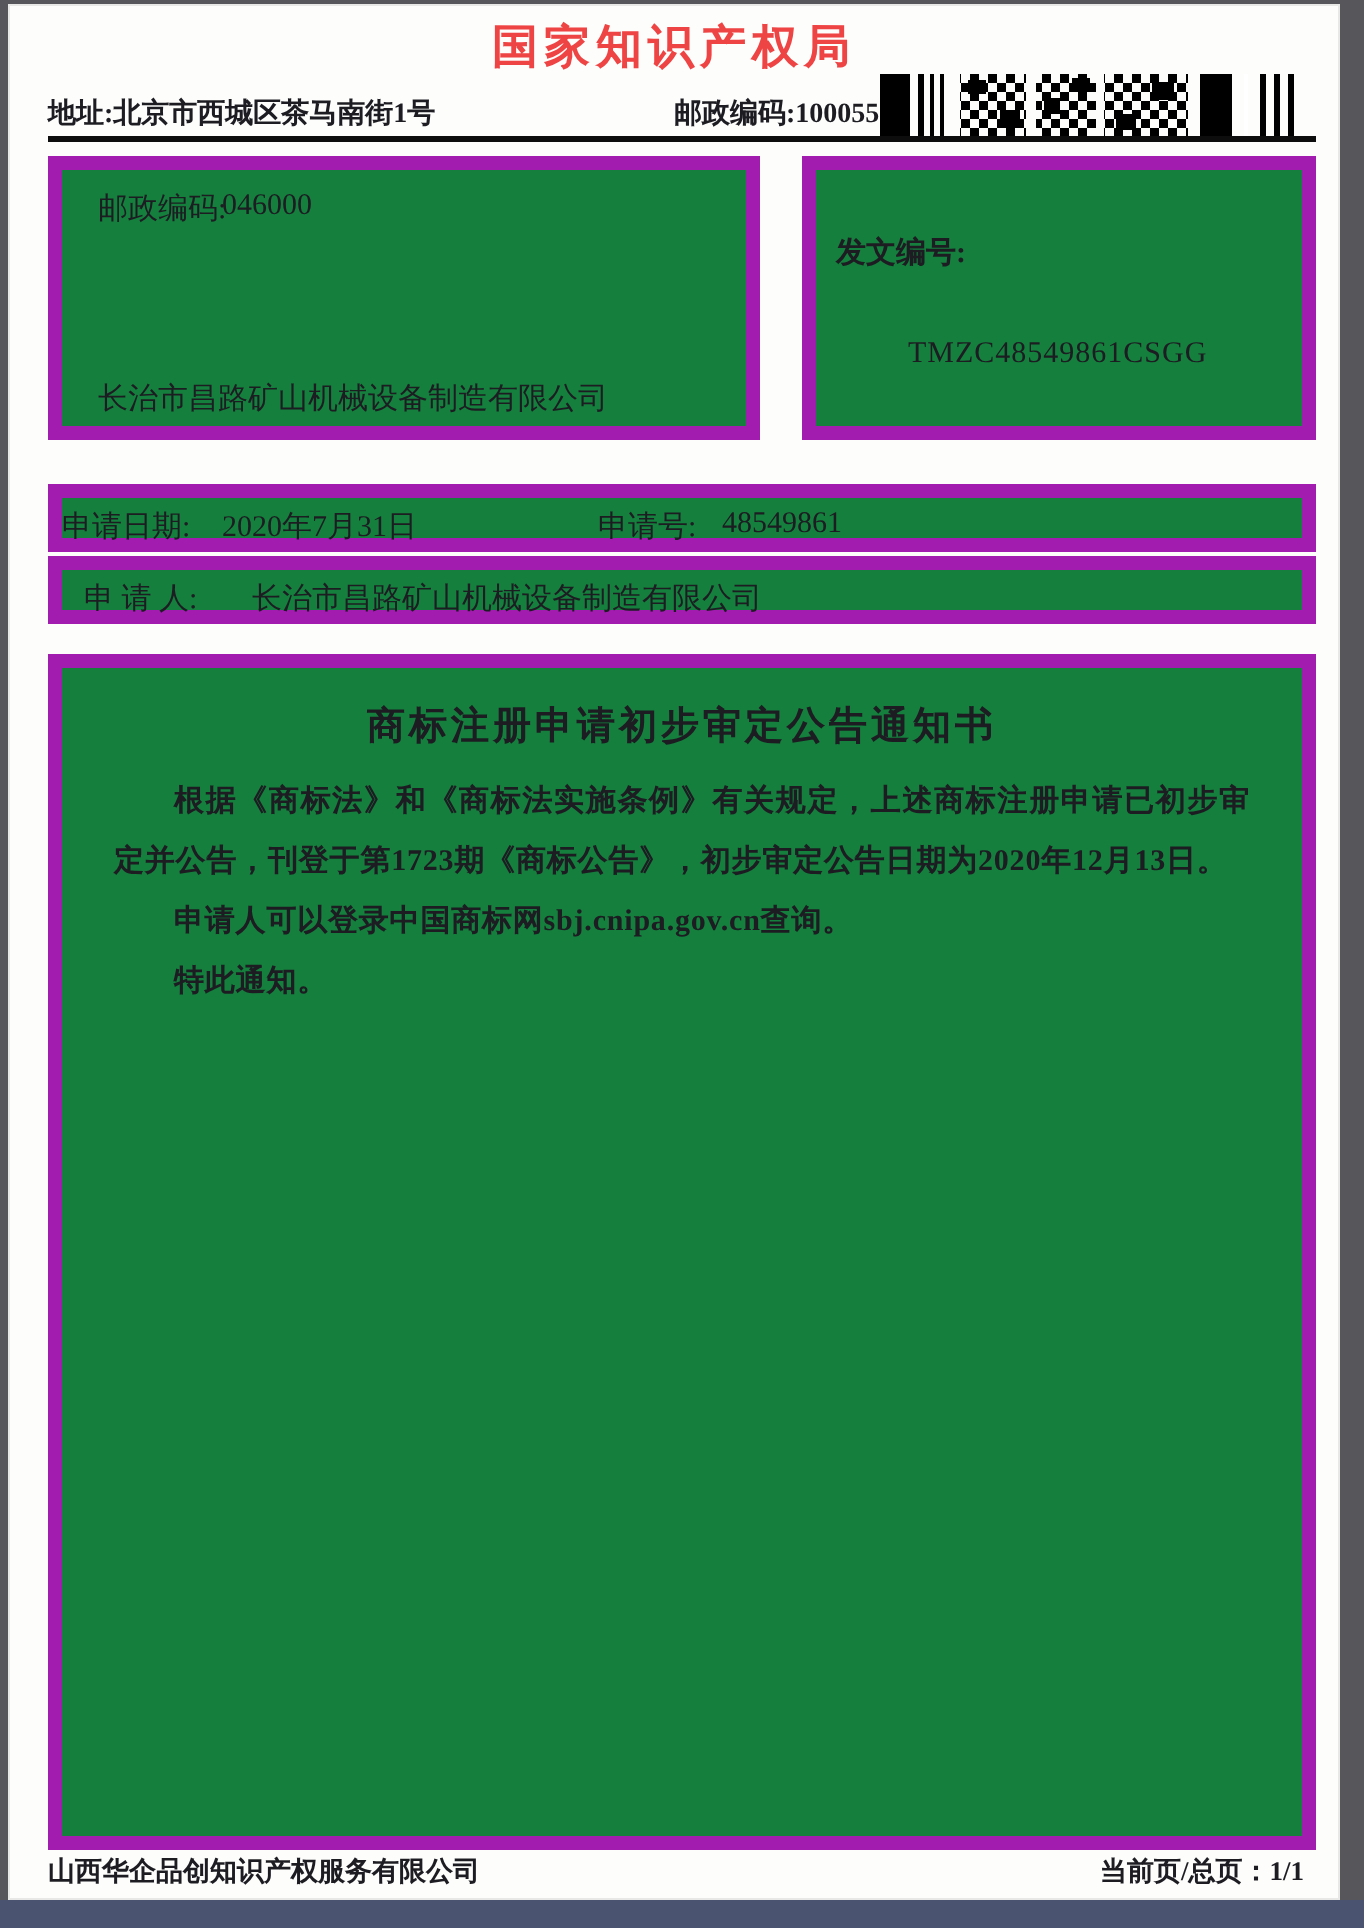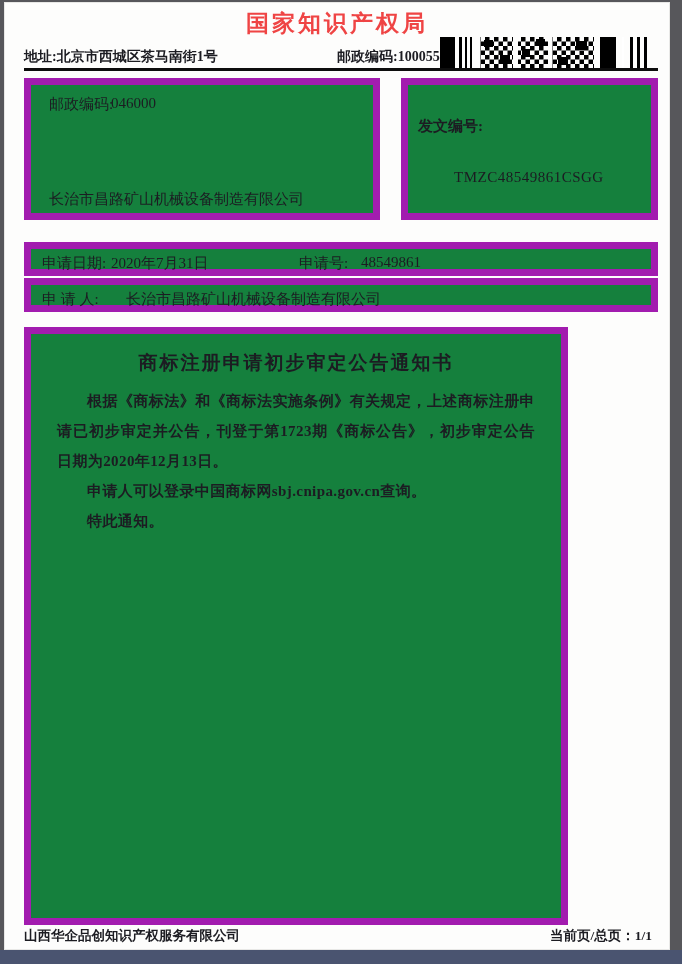--- a/index.html
+++ b/index.html
@@ -35,28 +35,28 @@
   .r-post-label { left:18px; top:10px; }
   .r-post-value { left:80px; top:10px; }
   .r-addr { left:18px; top:60px; }
   .r-name { left:18px; top:105px; }
   .d-label { left:10px; top:32px; font-weight:600; }
   .d-value { left:46px; top:84px; letter-spacing:0.5px; }
 
   .app-row1 { left:20px; top:240px; width:634px; height:34px; }
   .app-row2 { left:20px; top:276px; width:634px; height:34px; }
   .app-row1 span, .app-row2 span { position:absolute; top:5px; font-size:15px; }
-  .a-date-label { left:11px; }
+  .a-date-label { left:0; }
   .a-date-value { left:80px; }
   .a-num-label { left:268px; }
   .a-num-value { left:330px; }
   .a-applicant-label { left:11px; }
   .a-applicant-value { left:95px; }
 
-  .notice-box { left:20px; top:325px; width:544px; height:598px; }
+  .notice-box { left:20px; top:325px; width:634px; height:598px; }
   .notice-title {
     position:absolute; top:16px; left:0; width:100%; text-align:center;
     font-size:19px; font-weight:600; letter-spacing:2px;
   }
   .notice-body { position:absolute; top:52px; left:0; width:100%; padding:0 26px; }
   .notice-body p {
     font-size:15px; line-height:30px; text-indent:2em; letter-spacing:0.4px;
     text-align:justify;
     font-weight:bold;
   }

